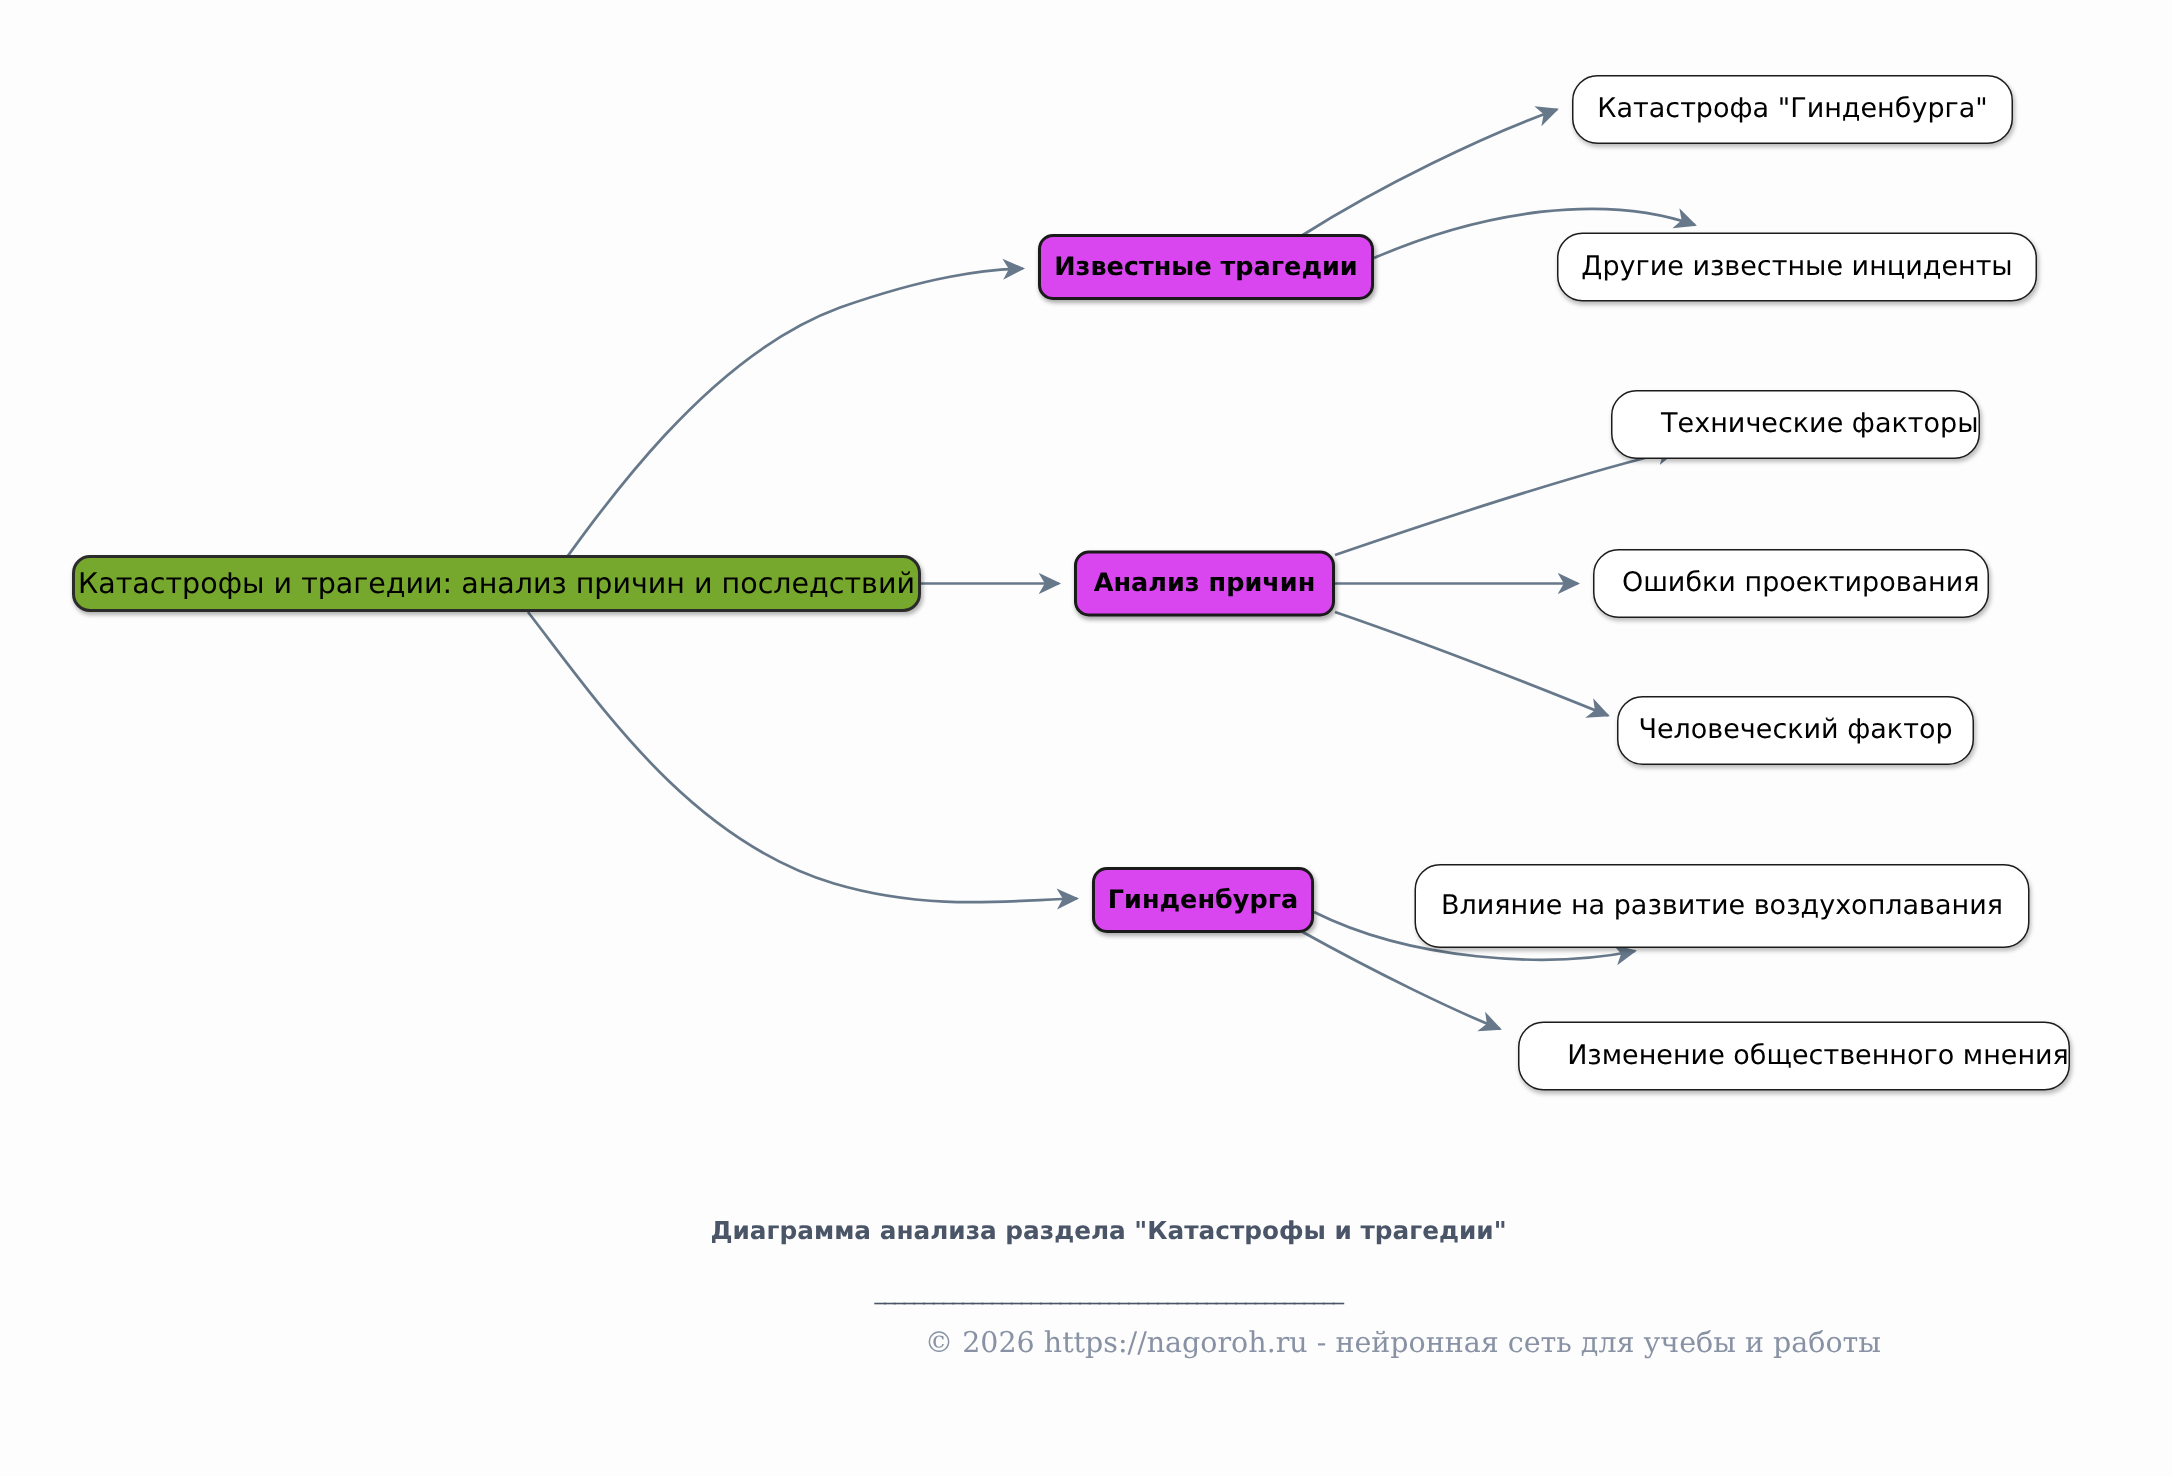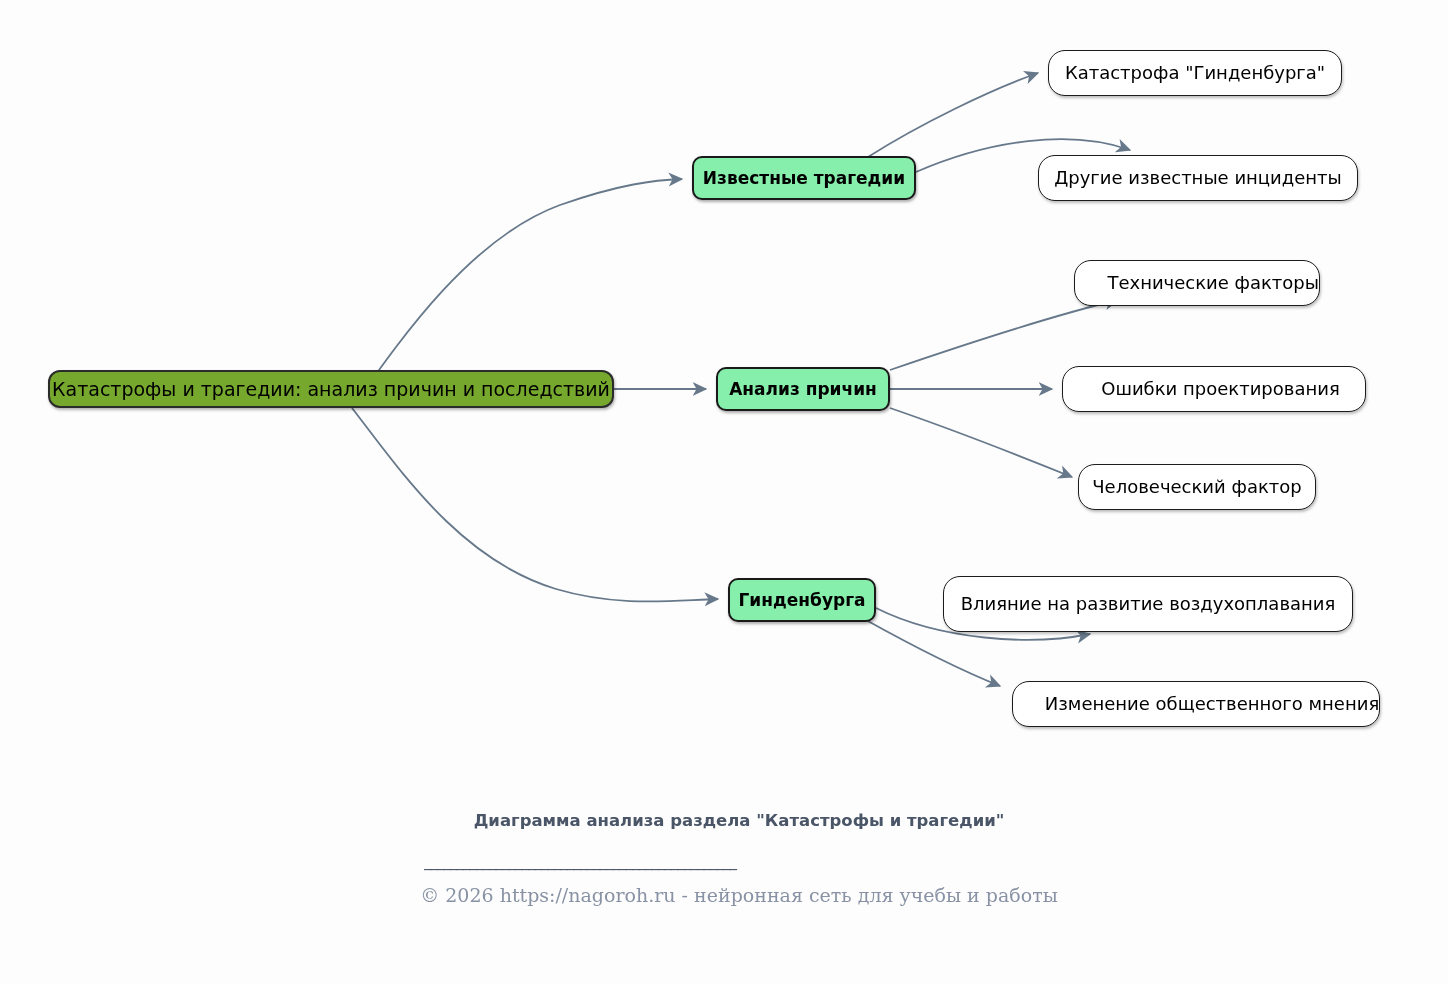--- a/index.html
+++ b/index.html
@@ -38,21 +38,21 @@
     line-height: 1.1;
   }
   .node-root {
     background: #76a82e;
     border: 2px solid #2b2b2b;
     border-radius: 12px;
     font-size: 19px;
     box-shadow: 1px 2px 3px rgba(0,0,0,0.30);
   }
   .node-branch {
-    background: #86efac;
+    background: #d946ef;
     border: 2px solid #1a1a1a;
     border-radius: 10px;
     font-size: 17px;
     font-weight: bold;
     box-shadow: 1px 2px 3px rgba(0,0,0,0.32);
   }
   .node-leaf {
     background: #ffffff;
     border: 1.6px solid #1c1c1c;
     border-radius: 17px;
@@ -68,34 +68,34 @@
     font-size: 16.5px;
     font-weight: bold;
     color: #4a5568;
     line-height: 1.28;
   }
   .divider {
     position: absolute;
     left: 424px;
     top: 852px;
     width: 630px;
-    text-align: left;
+    text-align: center;
     font-size: 15px;
     color: #4a5568;
     letter-spacing: -1px;
     overflow: hidden;
     white-space: nowrap;
     height: 22px;
   }
   .footer {
     position: absolute;
     left: 224px;
     top: 884px;
     width: 1030px;
-    text-align: center;
+    text-align: right;
     font-family: "DejaVu Serif", "Liberation Serif", serif;
     font-size: 19px;
     color: #8892a4;
   }
 </style>
 </head>
 <body>
 
 <div id="canvas">
 
@@ -140,21 +140,21 @@
   <div class="node node-leaf" style="left:1038px; top:155px; width:320px; height:46px;">
     <span>Другие известные инциденты</span>
   </div>
 
   <div class="node node-branch" style="left:716px; top:367px; width:174px; height:44px;">
     <span>Анализ причин</span>
   </div>
   <div class="node node-leaf" style="left:1074px; top:260px; width:246px; height:46px;justify-content:flex-end;">
     <span>Технические факторы</span>
   </div>
-  <div class="node node-leaf" style="left:1062px; top:366px; width:304px; height:46px;padding-left:13px;">
+  <div class="node node-leaf" style="left:1062px; top:366px; width:264px; height:46px;padding-left:13px;">
     <span>Ошибки проектирования</span>
   </div>
   <div class="node node-leaf" style="left:1078px; top:464px; width:238px; height:46px;">
     <span>Человеческий фактор</span>
   </div>
 
   <div class="node node-branch" style="left:728px; top:578px; width:148px; height:44px;">
     <span>Гинденбурга</span>
   </div>
   <div class="node node-leaf" style="left:943px; top:576px; width:410px; height:56px;">

